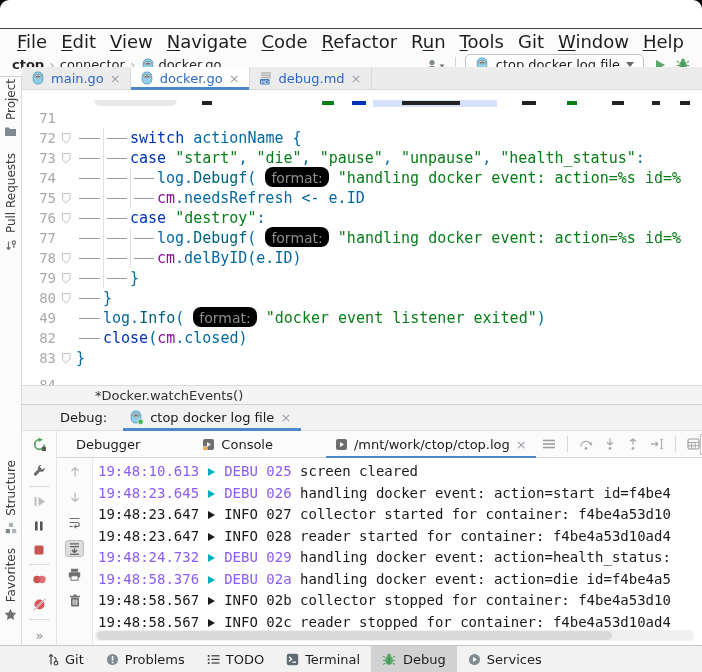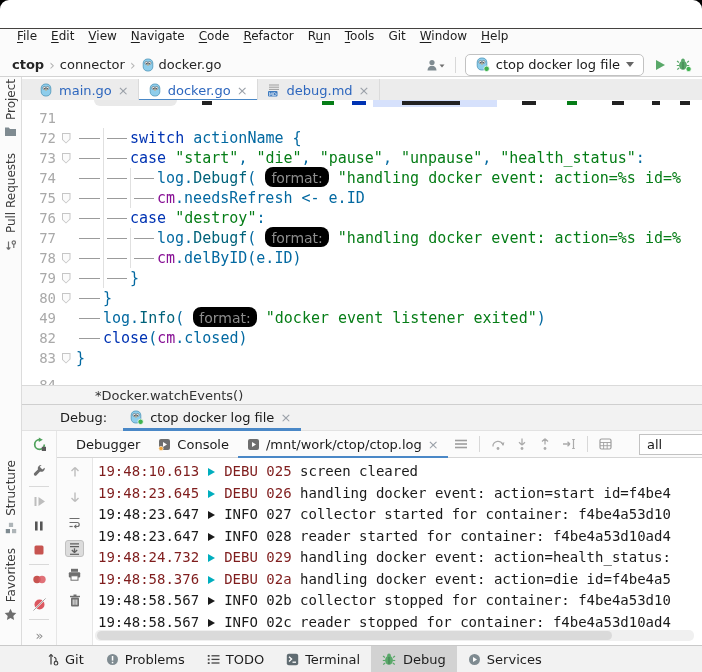--- a/index.html
+++ b/index.html
@@ -6,39 +6,39 @@
   #app{position:relative;width:702px;height:672px;background:#FFF;overflow:hidden;
        border-radius:9px 9px 0 0;font-family:"DejaVu Sans",sans-serif;color:#1a1a1a;}
   
   .titlebar{position:absolute;left:0;top:0;width:702px;height:29px;
     background:linear-gradient(#454340,#393733);border-bottom:1px solid #262421;box-sizing:border-box;margin-top:28px;}
   .win-btn{position:absolute;left:36px;top:7px;width:15px;height:15px;border-radius:50%;
     background:radial-gradient(circle at 40% 35%,#cfccc8,#7b766f 70%,#57534d);border:1px solid #2e2c29;box-sizing:border-box;}
   .title{position:absolute;left:90px;top:6px;font-size:13px;font-weight:bold;color:#dfdbd2;}
   
   .menubar{position:absolute;left:0;top:29px;width:702px;height:24px;background:#fbfbfb;
-    display:flex;align-items:flex-start;padding-left:10px;box-sizing:border-box;font-size:12px;}
+    display:flex;align-items:center;padding-left:10px;box-sizing:border-box;font-size:18px;}
   .menu-item{padding:0 7px;color:#1d1d1d;}
   .mn{text-decoration:underline;text-underline-offset:2px;}
   
   .toolbar{position:absolute;left:0;top:53px;width:702px;height:24px;background:#fbfbfb;
     border-bottom:1px solid #d3d3d3;box-sizing:border-box;display:flex;align-items:center;}
   .bc{display:flex;align-items:center;padding-left:12px;font-size:13px;gap:5px;flex:1;}
   .bc-item{display:flex;align-items:center;gap:4px;color:#262626;}
   .bc-item.b{font-weight:bold;}
   .bc-sep{color:#b4b4b4;font-size:14px;}
   .tb-right{display:flex;align-items:center;gap:9px;padding-right:10px;}
   .vsep{width:1px;height:16px;background:#d8d8d8;}
   .runcombo{display:flex;align-items:center;gap:6px;border:1px solid #c2c2c2;border-radius:5px;
     height:20px;padding:0 9px;background:#fff;font-size:13px;}
   .dd{width:0;height:0;border-left:4px solid transparent;border-right:4px solid transparent;border-top:5px solid #666;}
   .icn{display:inline-flex;align-items:center;justify-content:center;}
   
-  .tabbar{position:absolute;left:22px;top:79px;width:680px;height:23px;background:#ececec;
-    border-bottom:1px solid #d6d6d6;box-sizing:border-box;display:flex;padding-left:8px;}
+  .tabbar{position:absolute;left:22px;top:67px;width:680px;height:23px;background:#ececec;
+    border-bottom:1px solid #d6d6d6;box-sizing:border-box;display:flex;}
   .etab{display:flex;align-items:center;gap:6px;padding:0 9px;font-size:13px;color:#2e67be;
     border-right:1px solid #dbdbdb;position:relative;}
   .etab.active{background:#fff;}
   .etab.active::after{content:"";position:absolute;left:0;right:0;bottom:-1px;height:3px;background:#4a88c7;}
   .x{color:#9aa0a8;font-size:13px;line-height:1;}
   
   .stripe{position:absolute;left:0;top:77px;width:22px;height:568px;background:#fbfbfb;
     border-right:1px solid #dcdcdc;box-sizing:border-box;}
   .stripe-top{position:absolute;top:2px;left:0;width:21px;display:flex;flex-direction:column;align-items:center;gap:16px;}
   .stripe-bottom{position:absolute;bottom:24px;left:0;width:21px;display:flex;flex-direction:column;align-items:center;gap:14px;}
@@ -87,21 +87,21 @@
   .dticons{display:flex;align-items:center;gap:11px;margin-left:6px;}
   .allcombo{margin-left:auto;width:56px;height:19px;border:1px solid #c2c2c2;background:#fff;
     font-size:13px;display:flex;align-items:center;padding-left:7px;margin-right:-2px;}
   .consolerow{position:absolute;left:0;top:27px;right:0;bottom:0;}
   .col2{position:absolute;left:0;top:0;bottom:0;width:36px;background:#fbfbfb;border-right:1px solid #e6e6e6;
     box-sizing:border-box;display:flex;flex-direction:column;align-items:center;padding-top:8px;gap:13px;}
   .sel-ic{background:#dcdcdc;border:1px solid #c0c0c0;border-radius:3px;padding:1px 2px;margin:-2px 0;}
   .console{position:absolute;left:36px;top:0;right:0;bottom:0;background:#fff;overflow:hidden;}
   #loglines{padding:3px 0 0 5px;font-family:"DejaVu Sans Mono",monospace;font-size:14px;}
   .log-row{height:21.5px;line-height:21.5px;white-space:pre;color:#1a1a1a;}
-  .cy{color:#7f1d1d;}
+  .cy{color:#8b5cf6;}
   .tri{display:inline-block;width:0;height:0;border-top:4.5px solid transparent;border-bottom:4.5px solid transparent;
        border-left:7px solid #1a1a1a;margin:0 9px 0 9px;}
   .tri.cy{border-left-color:#00aebe;}
   .hscroll{position:absolute;left:2px;right:8px;bottom:4px;height:11px;background:#f0f0f0;border-radius:5px;}
   .hscroll i{position:absolute;left:2px;top:1px;height:9px;width:86%;background:#dadada;border-radius:5px;display:block;}
   
   .statusbar{position:absolute;left:0;top:645px;width:702px;height:27px;background:#f2f2f2;
     border-top:1px solid #c9c9c9;box-sizing:border-box;display:flex;align-items:stretch;padding-left:36px;font-size:13px;}
   .st-item{display:flex;align-items:center;gap:6px;padding:0 11px;color:#1d1d1d;}
   .st-item.active{background:#d2d2d2;}
@@ -383,21 +383,21 @@
             <circle cx="6.5" cy="6.5" r="5" fill="#DB5860"></circle>
             <line x1="1.2" y1="11.8" x2="11.8" y2="1.2" stroke="#fff" stroke-width="1.6"></line>
             <line x1="0.4" y1="12.6" x2="12.6" y2="0.4" stroke="#9e9e9e" stroke-width=".9"></line>
           </svg>
         </span>
       <span class="tdiv"></span>
       <span class="more">»</span>
     </div>
     <div class="dbgright">
       <div class="dtoolbar">
-        <div id="dtabs" style="display:flex;align-items:center;">
+        <div id="dtabs" style="display:flex;align-items:center;gap:44px;">
             <div class="dtab">
               <span>Debugger</span>
             </div>
             <div class="dtab">
               <span class="icn">
                 <svg width="13" height="13" viewBox="0 0 13 13">
                   <rect x="1" y="1" width="11" height="11" rx="2" fill="#6E6E6E"></rect>
                   <path d="M5 4l4 2.5L5 9z" fill="#fff"></path>
                   <circle cx="3" cy="10.5" r="2.2" fill="#F2A63C" stroke="#fff" stroke-width=".6"></circle>
                 </svg>

